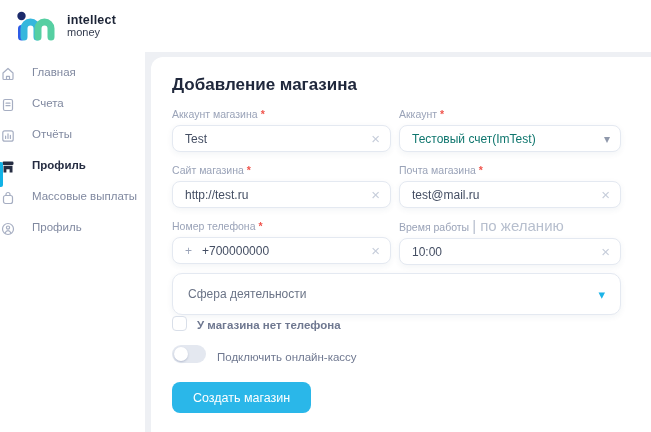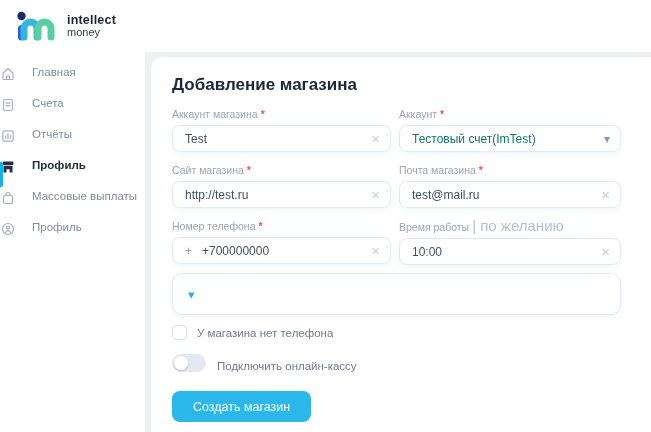--- a/index.html
+++ b/index.html
@@ -66,21 +66,21 @@
   
   .activity-box {
     margin-top:8px; width:449px; height:42px;
     background:#fff; border:1px solid #e4e9f1; border-radius:10px;
     box-shadow:0 2px 6px rgba(40,60,110,0.06);
     display:flex; align-items:center; padding:0 15px; cursor:pointer;
   }
   .activity-box .select-value { color:#6b7487; }
   .caret.cyan { color:#1db4e8; font-size:13px; }
   
-  .check-row { margin-top:10px; display:flex; align-items:center; gap:10px; width:449px; }
+  .check-row { margin-top:1px; display:flex; align-items:flex-end; gap:10px; width:449px;font-weight:bold; }
   .cb {
     width:15px; height:15px; border:1.5px solid #d9dfe9; border-radius:4px;
     background:#fff; cursor:pointer; flex-shrink:0;
   }
   .check-label { font-size:11.5px; color:#6f7890; }
   
   .toggle-row { margin-top:14px; display:flex; align-items:flex-end; gap:11px; }
   .toggle {
     width:34px; height:18px; border-radius:9px; background:#e4e8f0;
     position:relative; cursor:pointer; flex-shrink:0;
@@ -249,20 +249,21 @@
         </div>
         <div class="input-box">
           <input value="10:00" style="">
           <span class="clear-x">×</span>
         </div>
       </div>
 
     </div>
 
     <div class="activity-box">
+      <span class="select-value">Сфера деятельности</span>
       <span class="caret cyan">▾</span>
     </div>
 
     <div class="check-row">
       <span class="cb"></span>
       <span class="check-label">У магазина нет телефона</span>
     </div>
 
     <div class="toggle-row">
       <span class="toggle">

